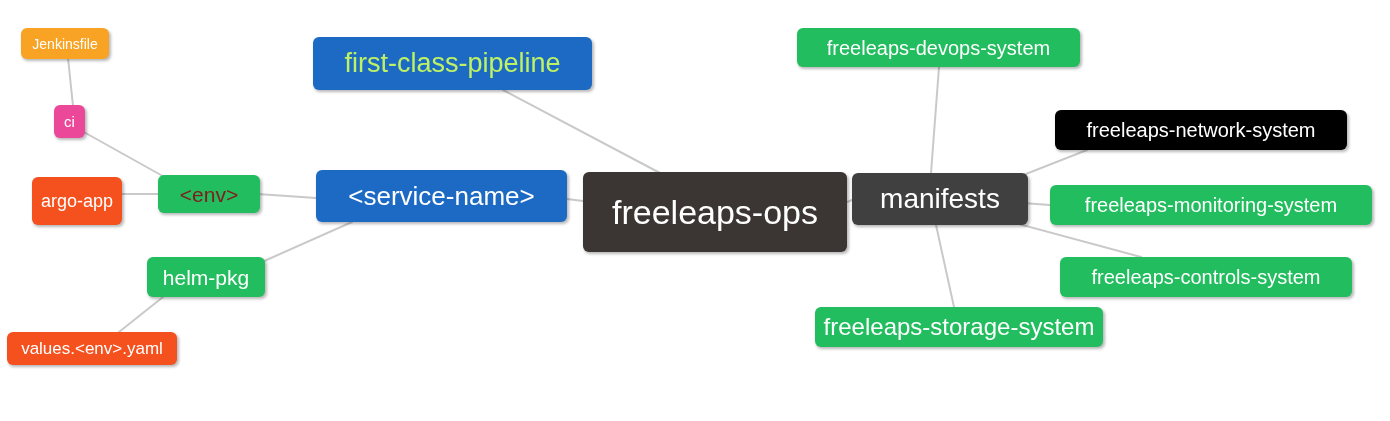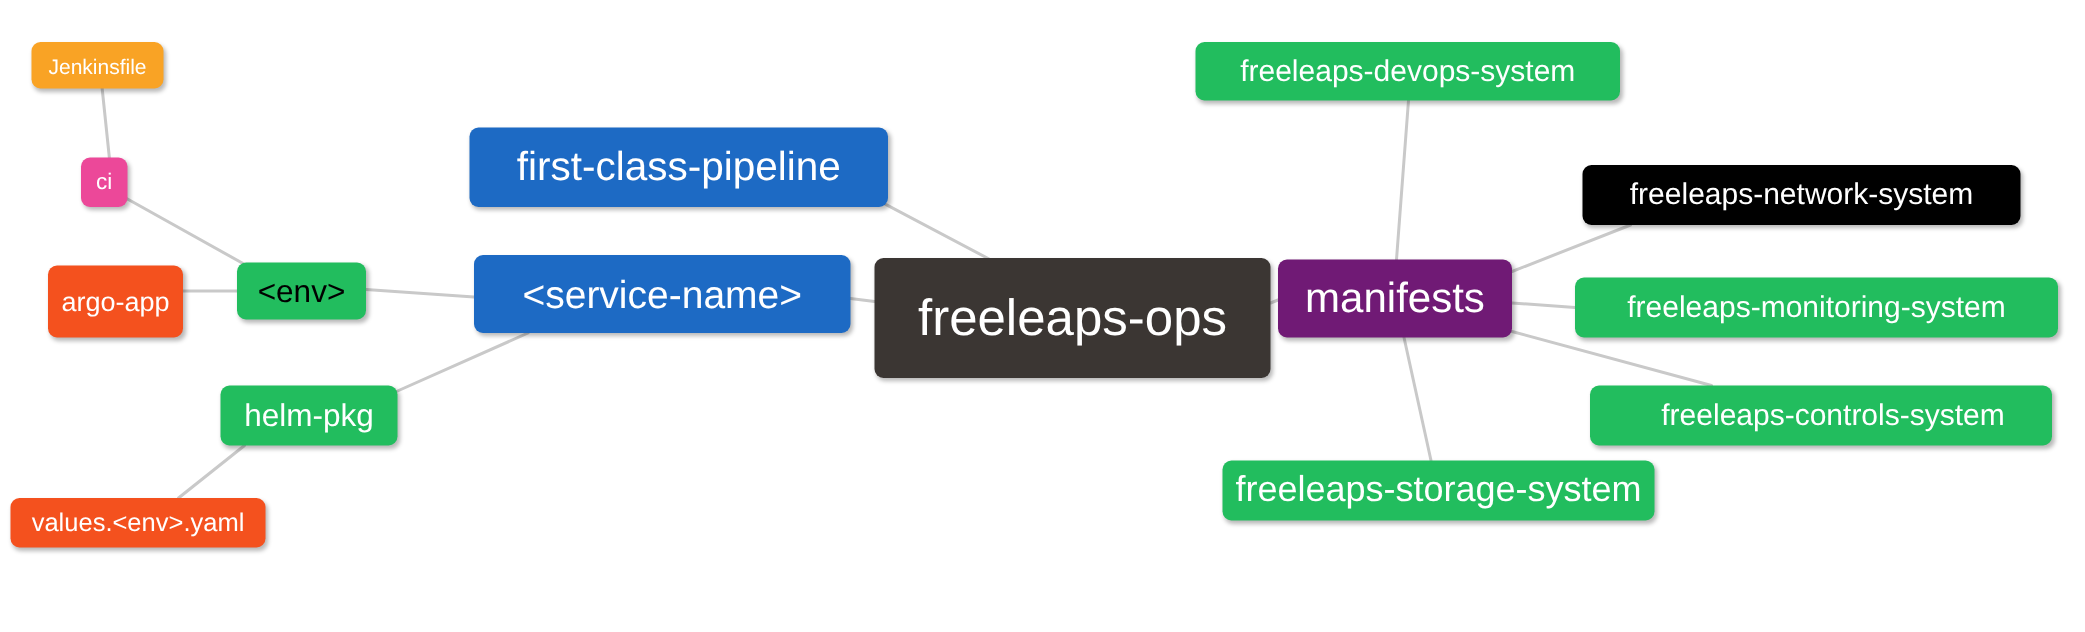--- a/index.html
+++ b/index.html
@@ -52,26 +52,26 @@
       <line x1="931" y1="173" x2="939" y2="67" stroke="#c9c9c9" stroke-width="2" stroke-linecap="round"></line>
       <line x1="1008" y1="181" x2="1087" y2="150" stroke="#c9c9c9" stroke-width="2" stroke-linecap="round"></line>
       <line x1="1008" y1="202" x2="1050" y2="205" stroke="#c9c9c9" stroke-width="2" stroke-linecap="round"></line>
       <line x1="1008" y1="221" x2="1141" y2="257" stroke="#c9c9c9" stroke-width="2" stroke-linecap="round"></line>
       <line x1="936" y1="225" x2="954" y2="307" stroke="#c9c9c9" stroke-width="2" stroke-linecap="round"></line>
     </svg>
   <div id="nodes">
       <div class="node" style="left: 21px; top: 28px; width: 88px; height: 31px; font-size: 14px; background: rgb(249, 163, 37); color: rgb(255, 255, 255);">Jenkinsfile</div>
       <div class="node" style="left: 54px; top: 105px; width: 31px; height: 33px; font-size: 15px; background: #ec4899; color: rgb(255, 255, 255);">ci</div>
       <div class="node" style="left: 32px; top: 177px; width: 90px; height: 48px; font-size: 18px; background: rgb(244, 81, 30); color: rgb(255, 255, 255);">argo-app</div>
-      <div class="node" style="left: 158px; top: 175px; width: 86px; height: 38px; font-size: 21px; background: rgb(34, 189, 94); color: #000000;">&lt;env&gt;</div>
+      <div class="node" style="left: 158px; top: 175px; width: 102px; height: 38px; font-size: 21px; background: rgb(34, 189, 94); color: #7f1d1d;">&lt;env&gt;</div>
       <div class="node" style="left: 147px; top: 257px; width: 118px; height: 40px; font-size: 21px; background: rgb(34, 189, 94); color: rgb(255, 255, 255);">helm-pkg</div>
       <div class="node" style="left: 7px; top: 332px; width: 170px; height: 33px; font-size: 17px; background: rgb(244, 81, 30); color: rgb(255, 255, 255);">values.&lt;env&gt;.yaml</div>
-      <div class="node" style="left: 313px; top: 37px; width: 279px; height: 53px; font-size: 27px; background: rgb(29, 106, 196); color: #ffffff; margin-top: 48px;">first-class-pipeline</div>
+      <div class="node" style="left: 313px; top: 37px; width: 279px; height: 53px; font-size: 27px; background: rgb(29, 106, 196); color: #bef264;">first-class-pipeline</div>
       <div class="node" style="left: 316px; top: 170px; width: 251px; height: 52px; font-size: 26px; background: rgb(29, 106, 196); color: rgb(255, 255, 255);">&lt;service-name&gt;</div>
       <div class="node" style="left: 583px; top: 172px; width: 264px; height: 80px; font-size: 34px; background: rgb(59, 54, 51); color: rgb(255, 255, 255);">freeleaps-ops</div>
-      <div class="node" style="left: 852px; top: 173px; width: 156px; height: 52px; font-size: 28px; background: #701a75; color: rgb(255, 255, 255);">manifests</div>
+      <div class="node" style="left: 852px; top: 173px; width: 176px; height: 52px; font-size: 28px; background: #404040; color: rgb(255, 255, 255);">manifests</div>
       <div class="node" style="left: 797px; top: 28px; width: 283px; height: 39px; font-size: 20px; background: rgb(34, 189, 94); color: rgb(255, 255, 255);">freeleaps-devops-system</div>
       <div class="node" style="left: 1055px; top: 110px; width: 292px; height: 40px; font-size: 20px; background: #000000; color: rgb(255, 255, 255);">freeleaps-network-system</div>
       <div class="node" style="left: 1050px; top: 185px; width: 322px; height: 40px; font-size: 20px; background: rgb(34, 189, 94); color: rgb(255, 255, 255);">freeleaps-monitoring-system</div>
-      <div class="node" style="left: 1060px; top: 257px; width: 292px; height: 40px; font-size: 20px; background: rgb(34, 189, 94); color: rgb(255, 255, 255); padding-left: 16px;">freeleaps-controls-system</div>
+      <div class="node" style="left: 1060px; top: 257px; width: 292px; height: 40px; font-size: 20px; background: rgb(34, 189, 94); color: rgb(255, 255, 255);">freeleaps-controls-system</div>
       <div class="node" style="left: 815px; top: 307px; width: 288px; height: 40px; font-size: 24px; background: rgb(34, 189, 94); color: rgb(255, 255, 255);">freeleaps-storage-system</div>
     </div>
 </div>
 
 </body></html>

